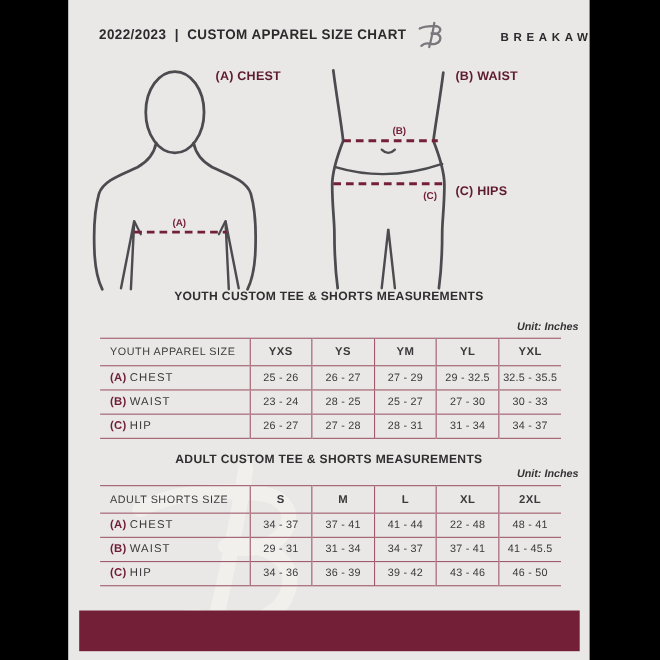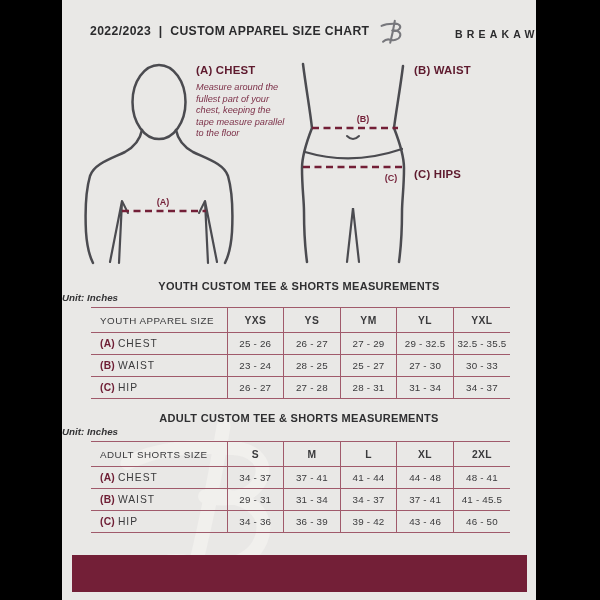--- a/index.html
+++ b/index.html
@@ -43,22 +43,22 @@
   }
   .fig{position:absolute;z-index:2;}
   .marker{font-size:9px;font-weight:bold;fill:var(--maroon);font-family:"Liberation Sans",sans-serif;}
 
   
   .sec-title{
     position:absolute;left:0;width:474px;z-index:2;text-align:center;
     font-size:11px;font-weight:bold;color:#2f2f31;letter-spacing:.3px;
   }
   .sec-unit{
-    position:absolute;left:0;width:431px;z-index:2;text-align:left;
-    font-size:9.8px;font-style:italic;color:#333335;font-weight:bold;
+    position:absolute;left:0;width:431px;z-index:2;text-align:right;
+    font-size:9.8px;font-style:italic;color:#333335;font-weight:bold;padding-left:33px;
   }
   table.size-table{
     position:absolute;left:29px;width:419px;z-index:2;
     border-collapse:collapse;table-layout:fixed;
     border-bottom:1px solid var(--line);
   }
   .size-table col.c0{width:136px;}
   .size-table th,.size-table td{
     border-top:1px solid var(--line);
     padding:0;height:21px;text-align:center;
@@ -127,34 +127,29 @@
         <path d="M51,200 L57,146 L63,200" stroke-width="2.2"></path>
       </g>
       <path d="M16,66 L102,66" stroke="#731f37" stroke-width="2.6" stroke-dasharray="7 4.5" fill="none"></path>
       <path d="M7,105 L107,105" stroke="#731f37" stroke-width="2.6" stroke-dasharray="7 4.5" fill="none"></path>
       <text class="marker" x="67" y="60" text-anchor="middle">(B)</text>
       <text class="marker" x="95" y="119" text-anchor="middle">(C)</text>
     </svg>
 
     <div class="guide" style="left:134px;top:64px;width:98px;">
       <div class="guide-h">(A) CHEST</div>
-      <div class="guide-p">Measure around the
-fullest part of your
-chest, keeping the
-tape measure parallel
-to the floor</div>
     </div>
     <div class="guide" style="left:352px;top:64px;">
       <div class="guide-h">(B) WAIST</div>
     </div>
     <div class="guide" style="left:352px;top:168px;">
       <div class="guide-h">(C) HIPS</div>
     </div>
 
-    <div class="sec-title" style="top:280px;">YOUTH CUSTOM TEE &amp; SHORTS MEASUREMENTS</div>
+    <div class="sec-title" style="top:264px;">YOUTH CUSTOM TEE &amp; SHORTS MEASUREMENTS</div>
     <div class="sec-unit" style="top:292px;">Unit: Inches</div>
     <table class="size-table" style="top:307px;">
       <colgroup>
           <col class="c0">
           <col>
           <col>
           <col>
           <col>
           <col>
         </colgroup>
@@ -216,21 +211,21 @@
           <th>XL</th>
           <th>2XL</th>
         </tr>
       </thead>
       <tbody>
         <tr>
           <td class="lbl"><span class="key">(A)</span><span class="nm">CHEST</span></td>
           <td>34 - 37</td>
           <td>37 - 41</td>
           <td>41 - 44</td>
-          <td>44 - 48</td>
+          <td>22 - 48</td>
           <td>48 - 41</td>
         </tr>
         <tr>
           <td class="lbl"><span class="key">(B)</span><span class="nm">WAIST</span></td>
           <td>29 - 31</td>
           <td>31 - 34</td>
           <td>34 - 37</td>
           <td>37 - 41</td>
           <td>41 - 45.5</td>
         </tr>

